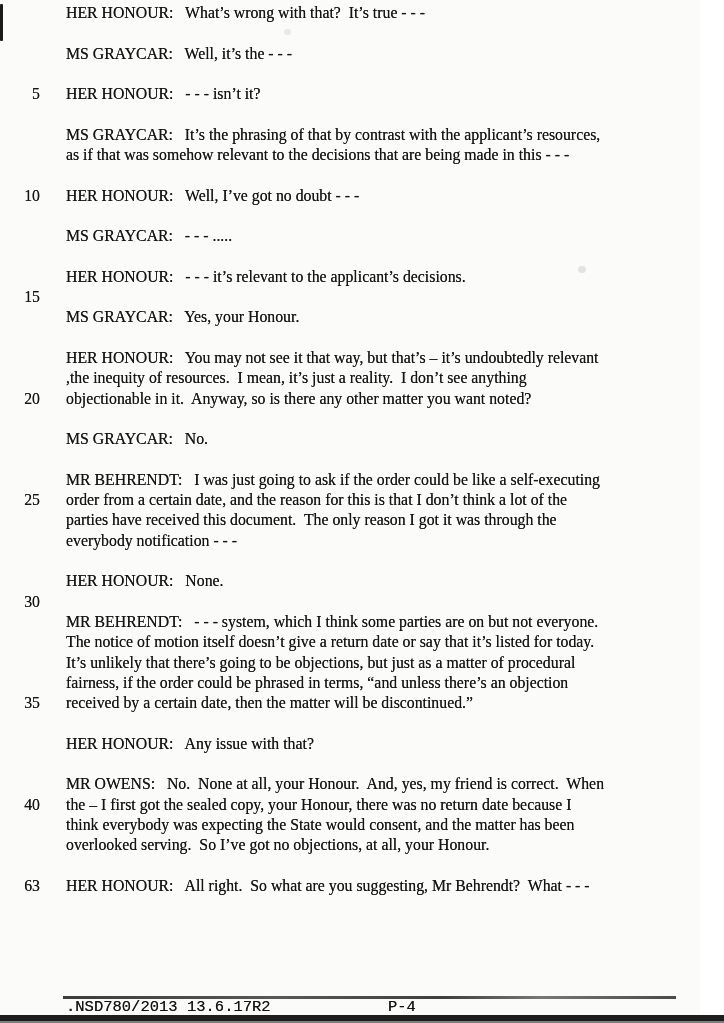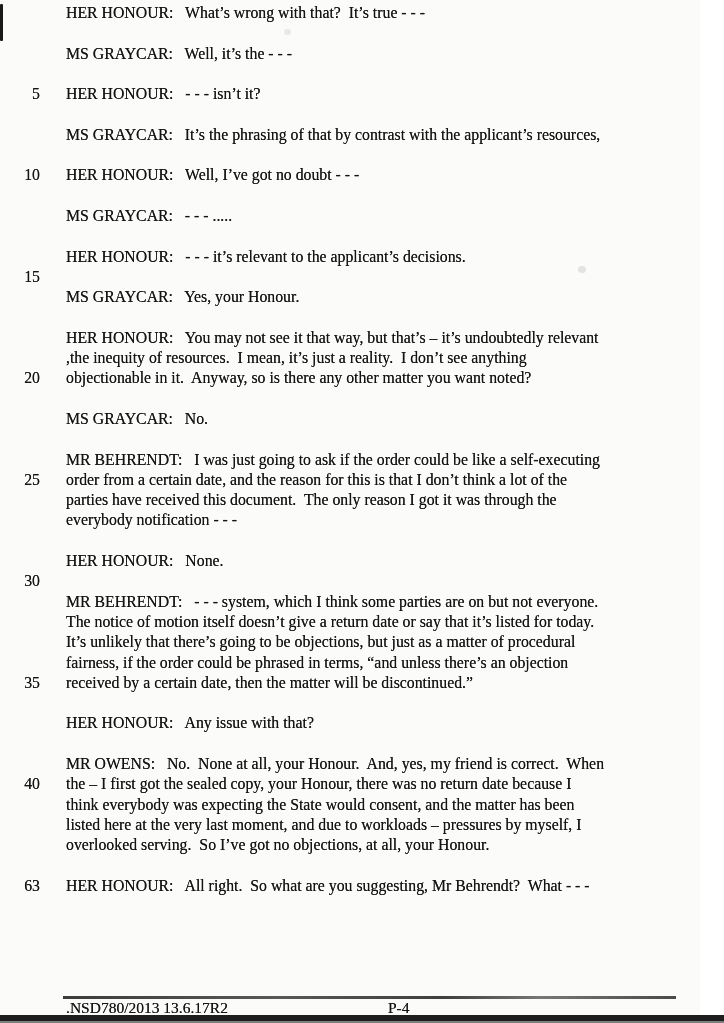--- a/index.html
+++ b/index.html
@@ -64,20 +64,21 @@
   }
   .footer-row {
     position: absolute;
     left: 0;
     top: 999px;
     width: 724px;
     height: 17px;
     font-size: 15.5px;
     line-height: 17px;
     text-shadow: 0 0 0.45px rgba(10,10,10,0.75);
+    font-family: Liberation Mono, monospace;
   }
   .docref {
     position: absolute;
     left: 66px;
     top: 0;
     white-space: pre;
   }
   .pagenum {
     position: absolute;
     left: 356px;
@@ -154,20 +155,24 @@
       <div class="line">
         <span class="num"></span>
         <span class="txt"></span>
       </div>
       <div class="line">
         <span class="num"></span>
         <span class="txt">MS GRAYCAR:   It’s the phrasing of that by contrast with the applicant’s resources,</span>
       </div>
       <div class="line">
         <span class="num"></span>
+        <span class="txt">as if that was somehow relevant to the decisions that are being made in this - - -</span>
+      </div>
+      <div class="line">
+        <span class="num"></span>
         <span class="txt"></span>
       </div>
       <div class="line">
         <span class="num">10</span>
         <span class="txt">HER HONOUR:   Well, I’ve got no doubt - - -</span>
       </div>
       <div class="line">
         <span class="num"></span>
         <span class="txt"></span>
       </div>
@@ -283,24 +288,20 @@
         <span class="num"></span>
         <span class="txt">MR OWENS:   No.  None at all, your Honour.  And, yes, my friend is correct.  When</span>
       </div>
       <div class="line">
         <span class="num">40</span>
         <span class="txt">the – I first got the sealed copy, your Honour, there was no return date because I</span>
       </div>
       <div class="line">
         <span class="num"></span>
         <span class="txt">think everybody was expecting the State would consent, and the matter has been</span>
-      </div>
-      <div class="line">
-        <span class="num"></span>
-        <span class="txt">listed here at the very last moment, and due to workloads – pressures by myself, I</span>
       </div>
       <div class="line">
         <span class="num"></span>
         <span class="txt">overlooked serving.  So I’ve got no objections, at all, your Honour.</span>
       </div>
       <div class="line">
         <span class="num"></span>
         <span class="txt"></span>
       </div>
       <div class="line">

